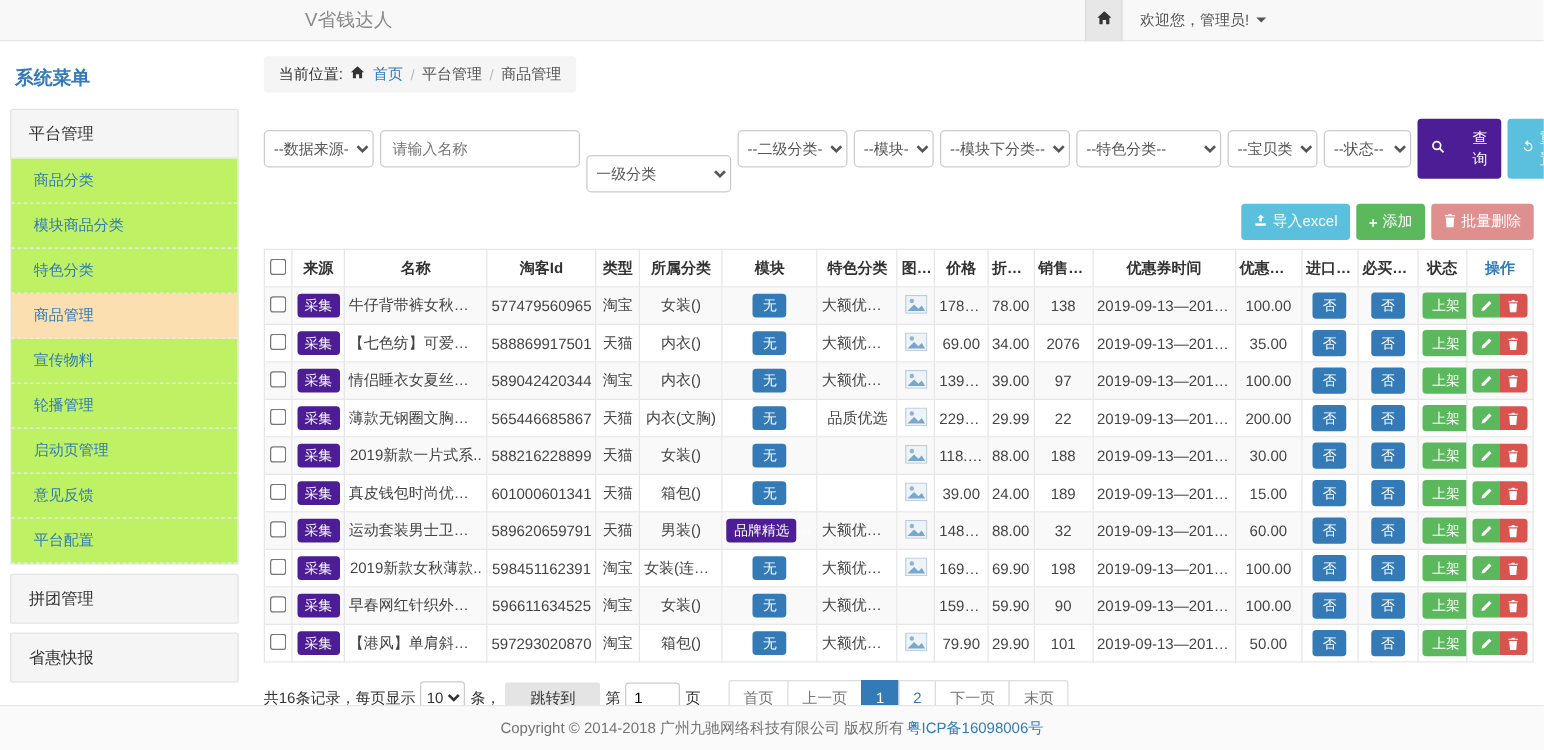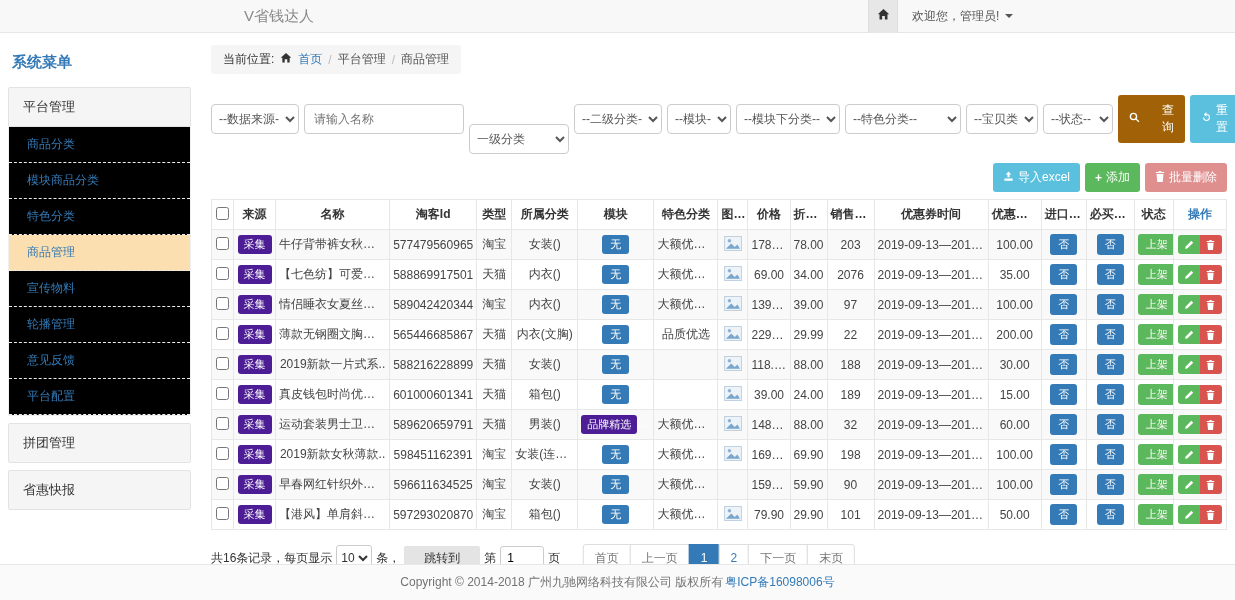--- a/index.html
+++ b/index.html
@@ -16,21 +16,21 @@
   .welcome { padding:0 10px 0 14px; color:#555; cursor:pointer; display:flex; align-items:center; gap:6px; }
   .caret { display:inline-block; width:0; height:0; border-left:4px solid transparent;
     border-right:4px solid transparent; border-top:4px solid #555; }
 
   
   .layout { display:flex; align-items:flex-start; }
   .sidebar { width:183px; margin:10px 0 0 8px; flex:none; }
   .menu-title { color:#337ab7; font-weight:bold; font-size:15px; padding:10px 4px 8px 4px; }
   .menu-section { background:#f5f5f5; border:1px solid #e3e3e3; border-radius:2px;
     padding:10px 14px; margin-top:7px; font-size:13px; color:#333; cursor:pointer; }
-  .menu-sub { background:#000000; border:1px solid #efefef; border-top:none; }
+  .menu-sub { background:#bef264; border:1px solid #efefef; border-top:none; }
   .menu-link { padding:9px 14px 9px 18px; color:#337ab7; font-size:12px; cursor:pointer;
     border-bottom:1px dashed #ececec; }
   .menu-link.active { background:#fbdfb0; }
 
   .main { flex:1; margin:12px 8px 0 20px; min-width:0; }
 
   
   .breadcrumb { display:inline-flex; align-items:center; gap:6px; background:#f5f5f5;
     border-radius:3px; padding:6px 12px; color:#333; }
   .breadcrumb .link { color:#337ab7; cursor:pointer; }
@@ -38,21 +38,21 @@
   .breadcrumb .crumb { color:#555; }
 
   
   .filter-bar { margin-top:10px; display:flex; align-items:center; gap:5px; }
   .f-select { height:30px; border:1px solid #ccc; border-radius:4px; background:#fff;
     color:#555; font-size:12px; padding:0 3px; font-family:inherit; }
   .f-input { height:30px; width:152px; border:1px solid #ccc; border-radius:4px;
     padding:0 9px; font-size:12px; color:#555; font-family:inherit; }
   .btn { display:inline-flex; align-items:center; justify-content:center; gap:4px; border:none;
     border-radius:3px; color:#fff; font-size:12px; padding:7px 11px; cursor:pointer; font-family:inherit; }
-  .btn-primary { background:#a16207;gap:22px; }
+  .btn-primary { background:#4c1d95;gap:22px; }
   .btn-info    { background:#5bc0de; }
   .btn-success { background:#5cb85c; }
   .btn-danger-light { background:#e08f8f; }
 
   
   .toolbar { margin-top:9px; display:flex; justify-content:flex-end; gap:5px; }
   .toolbar .btn { padding:6px 10px; }
 
   
   table { width:100%; margin-top:7px; border-collapse:collapse; table-layout:fixed; background:#fff; }
@@ -121,20 +121,21 @@
     <div class="menu-title">系统菜单</div>
     <div id="sidebar-menu">
         <div class="menu-section">平台管理</div>
         <div class="menu-sub">
           <div class="menu-link">商品分类</div>
           <div class="menu-link">模块商品分类</div>
           <div class="menu-link">特色分类</div>
           <div class="menu-link active">商品管理</div>
           <div class="menu-link">宣传物料</div>
           <div class="menu-link">轮播管理</div>
+          <div class="menu-link">启动页管理</div>
           <div class="menu-link">意见反馈</div>
           <div class="menu-link">平台配置</div>
         </div>
         <div class="menu-section">拼团管理</div>
         <div class="menu-section">省惠快报</div>
       </div>
   </div>
 
   <div class="main">
     <div class="breadcrumb">
@@ -148,21 +149,21 @@
       <span class="sep">/</span>
       <span class="crumb">平台管理</span>
       <span class="sep">/</span>
       <span class="crumb">商品管理</span>
     </div>
 
     <div class="filter-bar">
       <span id="filter-controls" style="display:flex;gap:5px;align-items:center;">
           <select class="f-select" style="width: 88px;"><option value="--数据来源--">--数据来源--</option></select>
           <input class="f-input" placeholder="请输入名称" style="width: 160px;">
-          <select class="f-select" style="width: 100px; margin-top: 40px;"><option value="一级分类">一级分类</option></select>
+          <select class="f-select" style="width: 116px; margin-top: 40px;"><option value="一级分类">一级分类</option></select>
           <select class="f-select" style="width: 88px;"><option value="--二级分类--">--二级分类--</option></select>
           <select class="f-select" style="width: 64px;"><option value="--模块--">--模块--</option></select>
           <select class="f-select" style="width: 104px;"><option value="--模块下分类--">--模块下分类--</option></select>
           <select class="f-select" style="width: 116px;"><option value="--特色分类--">--特色分类--</option></select>
           <select class="f-select" style="width: 72px;"><option value="--宝贝类型--">--宝贝类型--</option></select>
           <select class="f-select" style="width: 70px;"><option value="--状态--">--状态--</option></select>
         </span>
       <button class="btn btn-primary">
         <span>
           <svg width="11" height="11" viewBox="0 0 16 16" fill="none" stroke="#fff" stroke-width="2">
@@ -258,21 +259,21 @@
             <td>女装()</td>
             <td><span class="badge badge-primary">无</span></td>
             <td>大额优惠券</td>
             <td><span><svg width="18" height="15" viewBox="0 0 20 17">
                   <rect x="0.5" y="0.5" width="19" height="16" fill="#eef3f8" stroke="#b9cbdd"></rect>
                   <circle cx="6" cy="5.5" r="2" fill="#8fb3d5"></circle>
                   <path d="M2 14.5 8 8.5l4 4 3-3 3 5z" fill="#7aa7ce"></path>
                 </svg></span></td>
             <td>178.00</td>
             <td>78.00</td>
-            <td>203</td>
+            <td>138</td>
             <td>2019-09-13—2019-09-17</td>
             <td>100.00</td>
             <td><button class="btn-xs" style="background: rgb(51, 122, 183);">否</button></td>
             <td><button class="btn-xs" style="background: rgb(51, 122, 183);">否</button></td>
             <td><button class="btn-xs" style="background: rgb(92, 184, 92);">上架</button></td>
             <td><span class="op-group">
                 <span class="op-btn op-edit">
                   <svg width="10" height="10" viewBox="0 0 16 16" fill="#fff">
                     <path d="M11.8 1.3l2.9 2.9L5.6 13.3l-3.8 .9 .9-3.8z"></path>
                   </svg>

